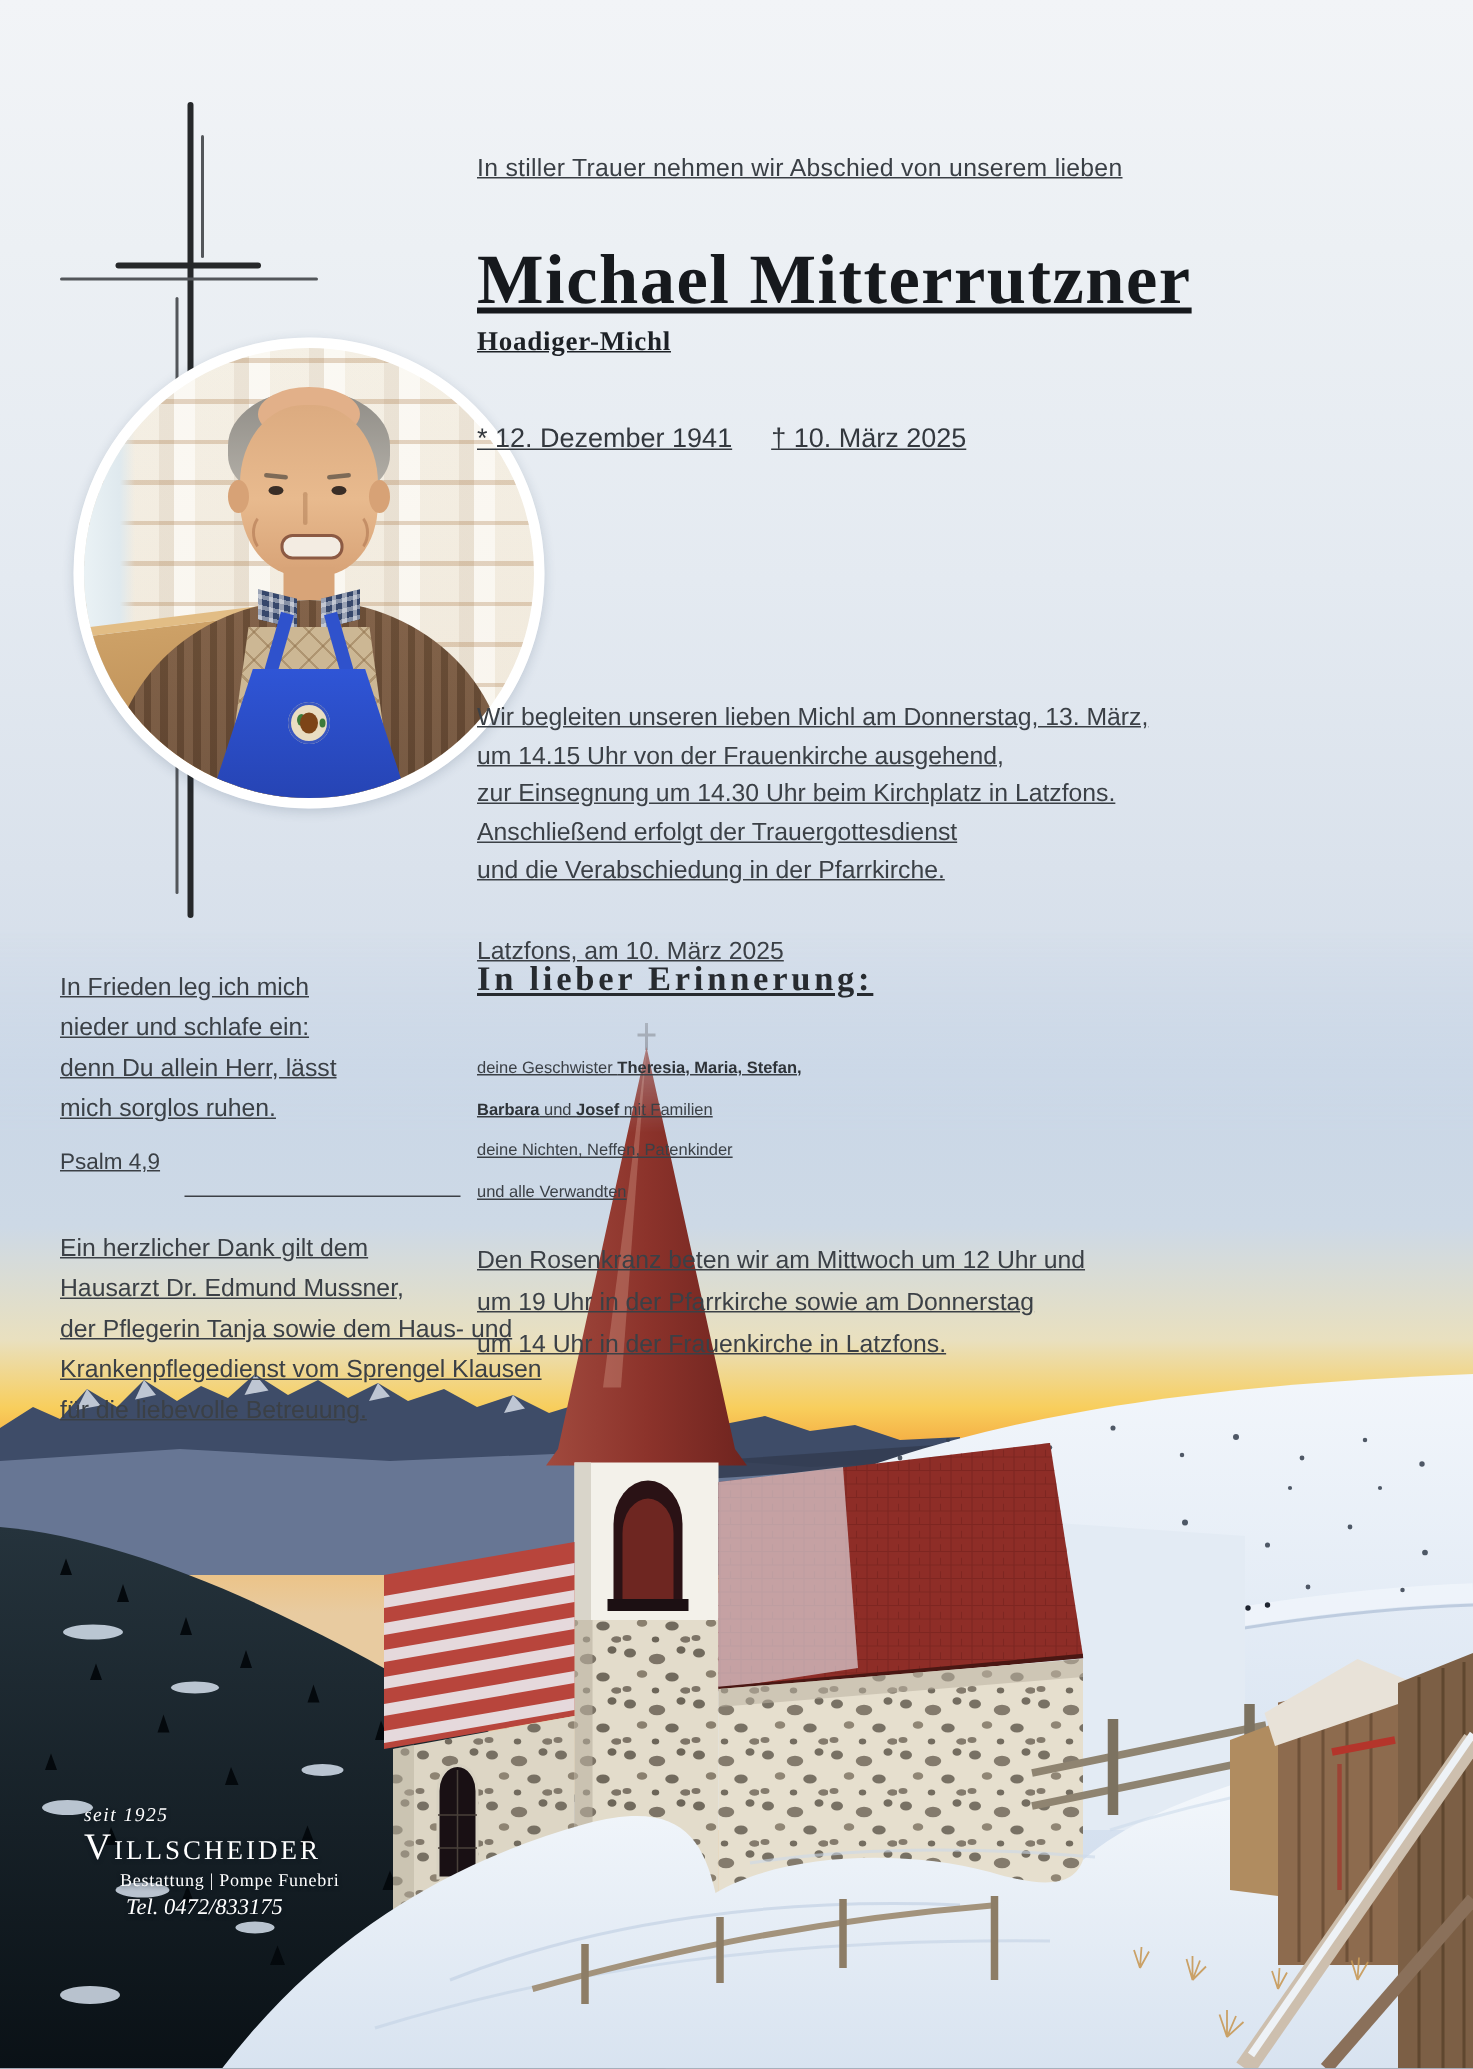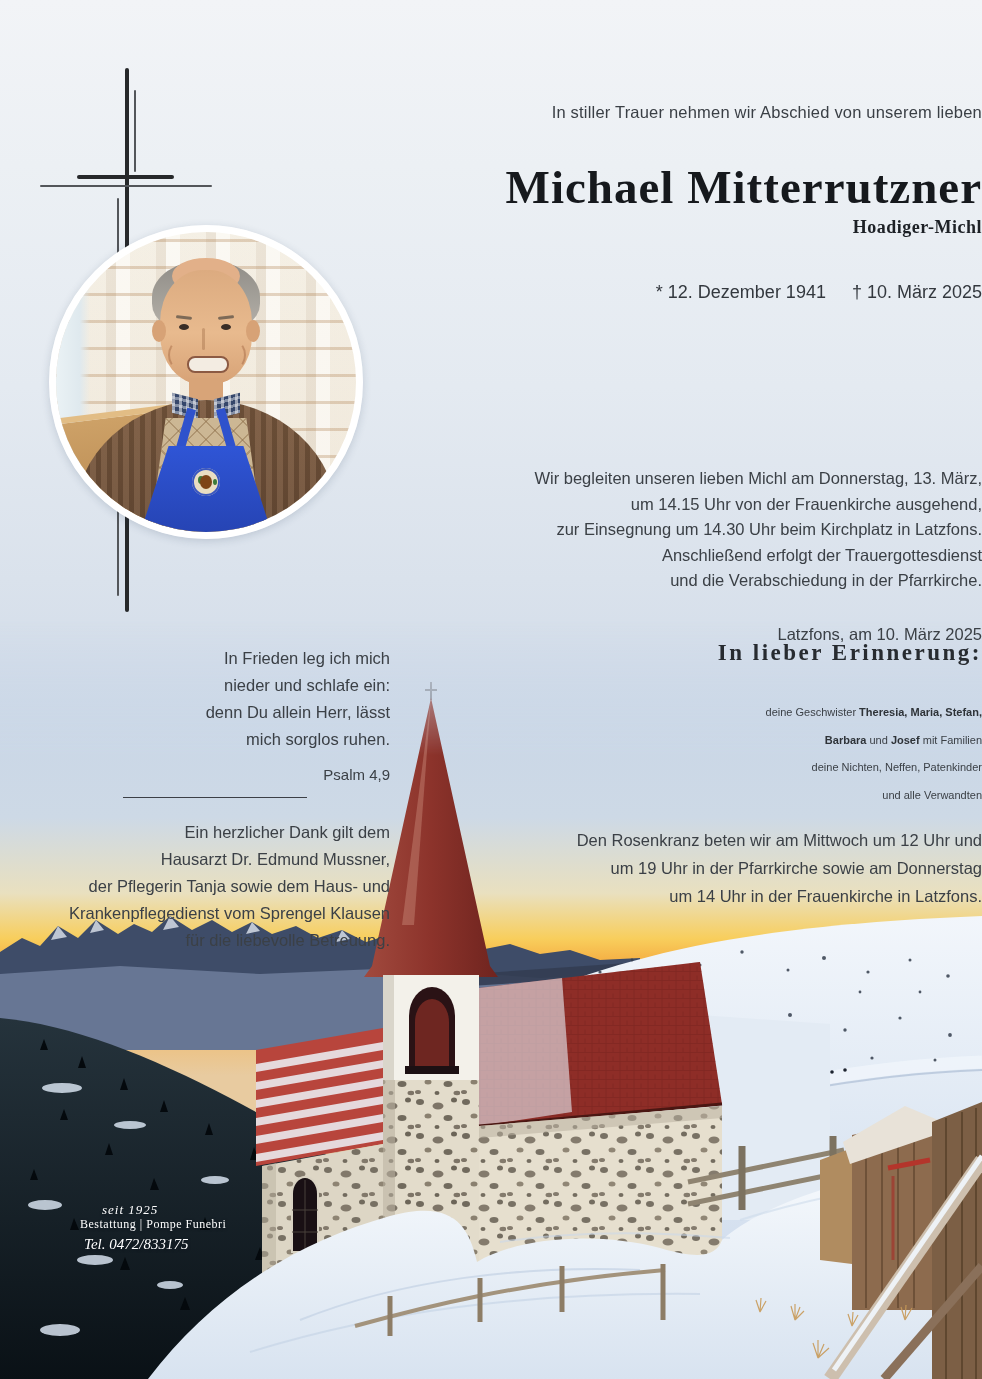--- a/index.html
+++ b/index.html
@@ -50,21 +50,21 @@
   .p-vest{left:94px;top:186px;width:112px;height:114px;clip-path:polygon(14% 0,86% 0,100% 100%,0 100%);
     background:repeating-linear-gradient(45deg,rgba(139,108,71,.45) 0 1.5px,transparent 1.5px 13px),
     repeating-linear-gradient(-45deg,rgba(139,108,71,.45) 0 1.5px,transparent 1.5px 13px),#ccb794;}
   .p-strap{width:9px;height:52px;background:#2f52cc;top:176px;}
   .p-strap.l{left:124px;transform:rotate(16deg);} .p-strap.r{left:167px;transform:rotate(-16deg);}
   .p-apron{left:72px;top:214px;width:156px;height:86px;clip-path:polygon(26% 0,74% 0,92% 100%,8% 100%);
     background:linear-gradient(180deg,#2f55d6,#2644b4);}
   .p-emblem{left:136px;top:236px;width:28px;height:28px;border-radius:50%;background:#e9ddc2;box-shadow:inset 0 0 0 2px #3a57c0;}
   .p-emblem:after{content:"";position:absolute;left:8px;top:7px;width:12px;height:14px;border-radius:50%;background:#7d4417;box-shadow:-5px -2px 0 -3px #3c7a3a,9px 0 0 -4px #3c7a3a;}
   
-  .tblock{position:absolute;z-index:3;white-space:pre-line;text-align:right;}
+  .tblock{position:absolute;z-index:3;white-space:pre-line;text-align:left;text-decoration:underline;}
   .rightcol{left:318px;width:664px;}
   .leftcol{left:40px;width:350px;}
   .intro{top:103px;font-size:16.5px;letter-spacing:.2px;color:#3a3f45;}
   .name{top:160px;font-family:"Liberation Serif",serif;font-weight:600;font-size:47px;letter-spacing:1px;color:#16191d;}
   .housename{top:217px;font-family:"Liberation Serif",serif;font-weight:600;font-size:18px;letter-spacing:.5px;color:#1d2126;}
   .dates{top:261px;font-size:18px;color:#33383e;}
   .dates .gap{display:inline-block;width:26px;}
   .para{font-size:16.5px;line-height:25.5px;color:#3b4046;}
   .p-passing{top:312px;}
   .p-laying{top:389px;}
@@ -78,21 +78,21 @@
   .psalm{top:766px;font-size:15px;}
   .divider{position:absolute;z-index:3;left:123px;top:797px;width:184px;height:1px;background:#3c4046;}
   .thanks{top:819px;font-size:16.5px;line-height:27px;}
   
   .landscape{position:absolute;left:0;top:620px;width:982px;height:759px;z-index:1;
     -webkit-mask-image:linear-gradient(180deg,rgba(0,0,0,0) 0,#000 135px);
     mask-image:linear-gradient(180deg,rgba(0,0,0,0) 0,#000 135px);}
   
   .logo{position:absolute;left:56px;top:1203px;width:260px;z-index:4;color:#fff;
     font-family:"Liberation Serif",serif;text-shadow:0 1px 3px rgba(10,20,30,.65);line-height:1.15;}
-  .logo-since{font-size:13px;font-style:italic;margin-left:46px;letter-spacing:1px;}
+  .logo-since{font-size:13px;font-style:italic;letter-spacing:1px;}
   .logo-name{font-size:25px;font-variant:small-caps;letter-spacing:2px;}
   .logo-tag{font-size:12px;margin-left:24px;letter-spacing:.5px;}
   .logo-phone{font-size:15px;margin-left:28px;margin-top:4px;font-style:italic;}
 </style>
 </head>
 <body>
 
 <div class="page">
 
   <div>
@@ -373,17 +373,18 @@
   <div class="tblock leftcol psalm">Psalm 4,9</div>
   <div class="divider"></div>
   <div class="tblock leftcol thanks">Ein herzlicher Dank gilt dem
 Hausarzt Dr. Edmund Mussner,
 der Pflegerin Tanja sowie dem Haus- und
 Krankenpflegedienst vom Sprengel Klausen
 für die liebevolle Betreuung.</div>
 
   <div class="logo">
     <div class="logo-since">seit 1925</div>
+    <div class="logo-name">Villscheider</div>
     <div class="logo-tag">Bestattung | Pompe Funebri</div>
     <div class="logo-phone">Tel. 0472/833175</div>
   </div>
 
 </div>
 
 </body></html>

